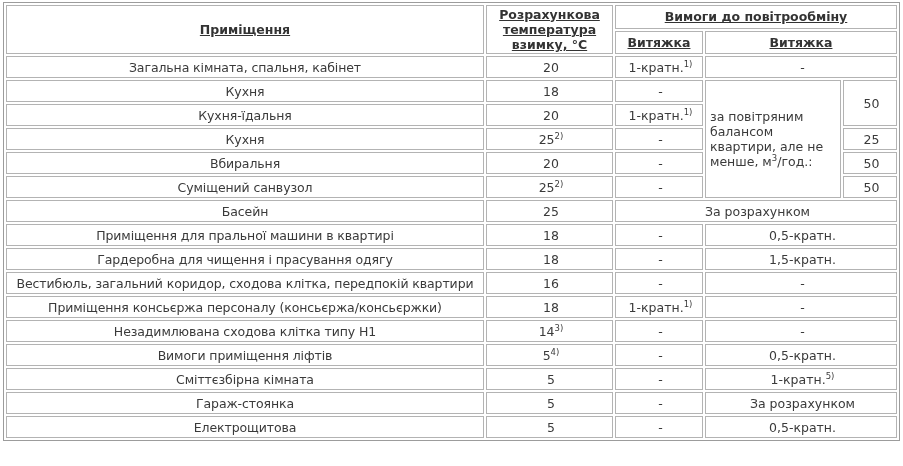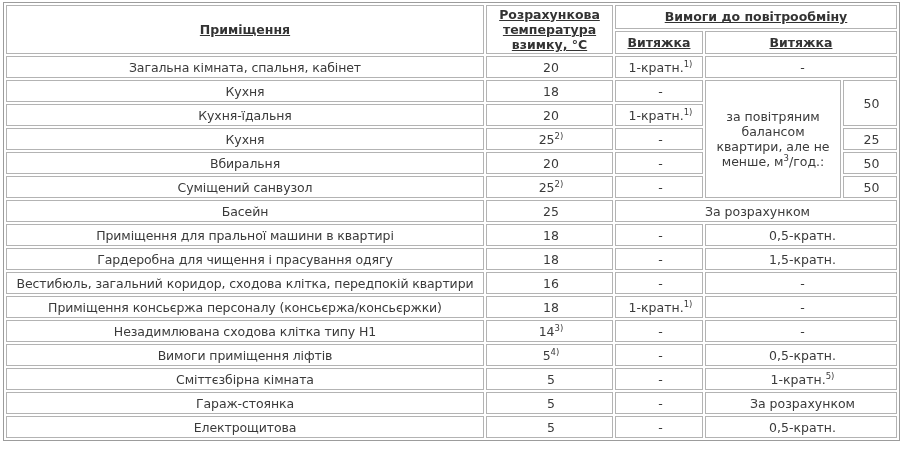--- a/index.html
+++ b/index.html
@@ -46,21 +46,21 @@
   .vent-table td {
     height: 22px;
   }
   td.c { text-align: center; padding-left: 7px; }
   td.room {
     text-align: center;
     white-space: nowrap;
     letter-spacing: -0.1px;
   }
   td.balance {
-    text-align: center;
+    text-align: left;
     line-height: 15px;
   }
   sup {
     font-size: 8.5px;
     line-height: 0;
     letter-spacing: 0;
   }
 </style>
 </head>
 <body>

